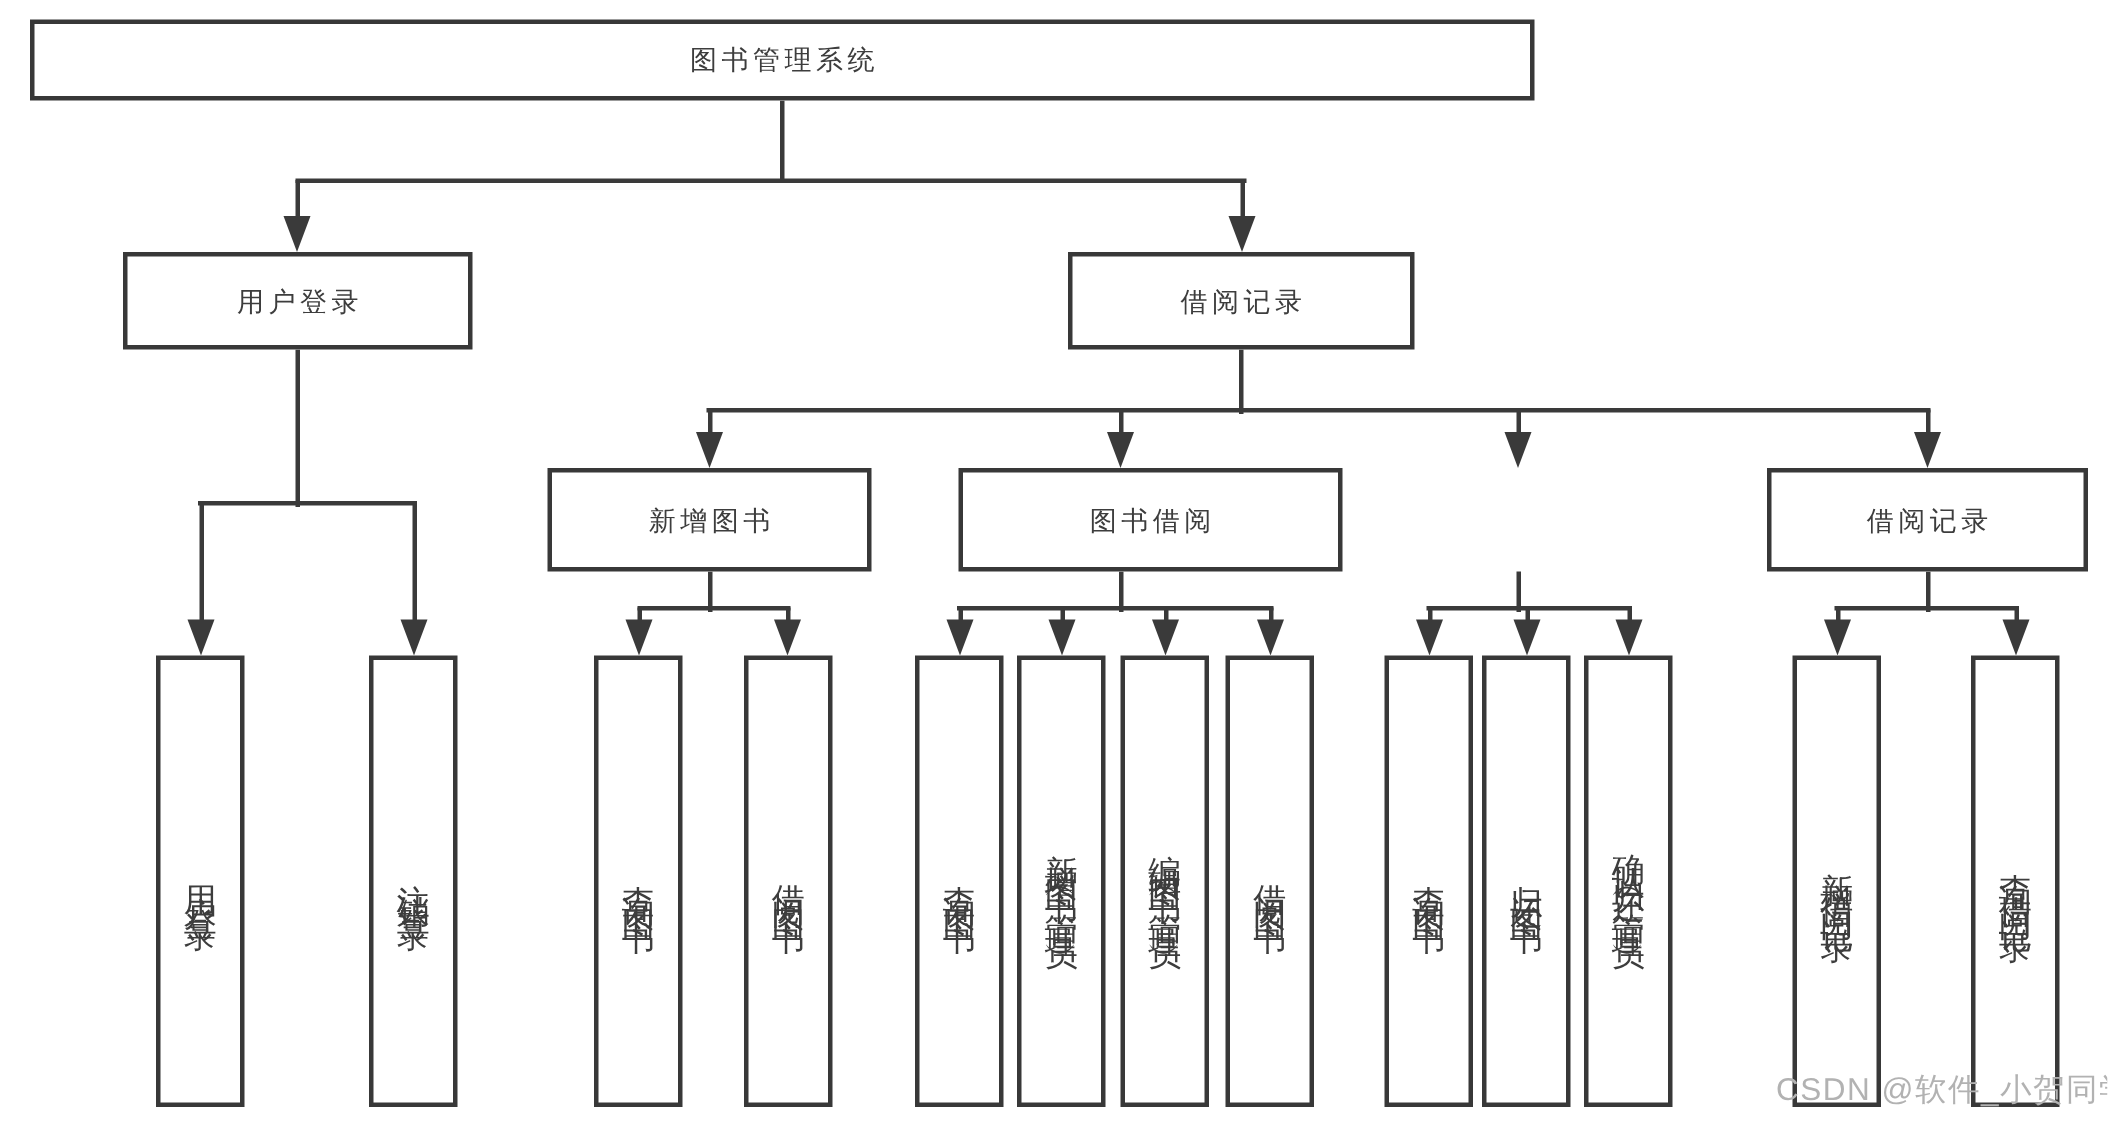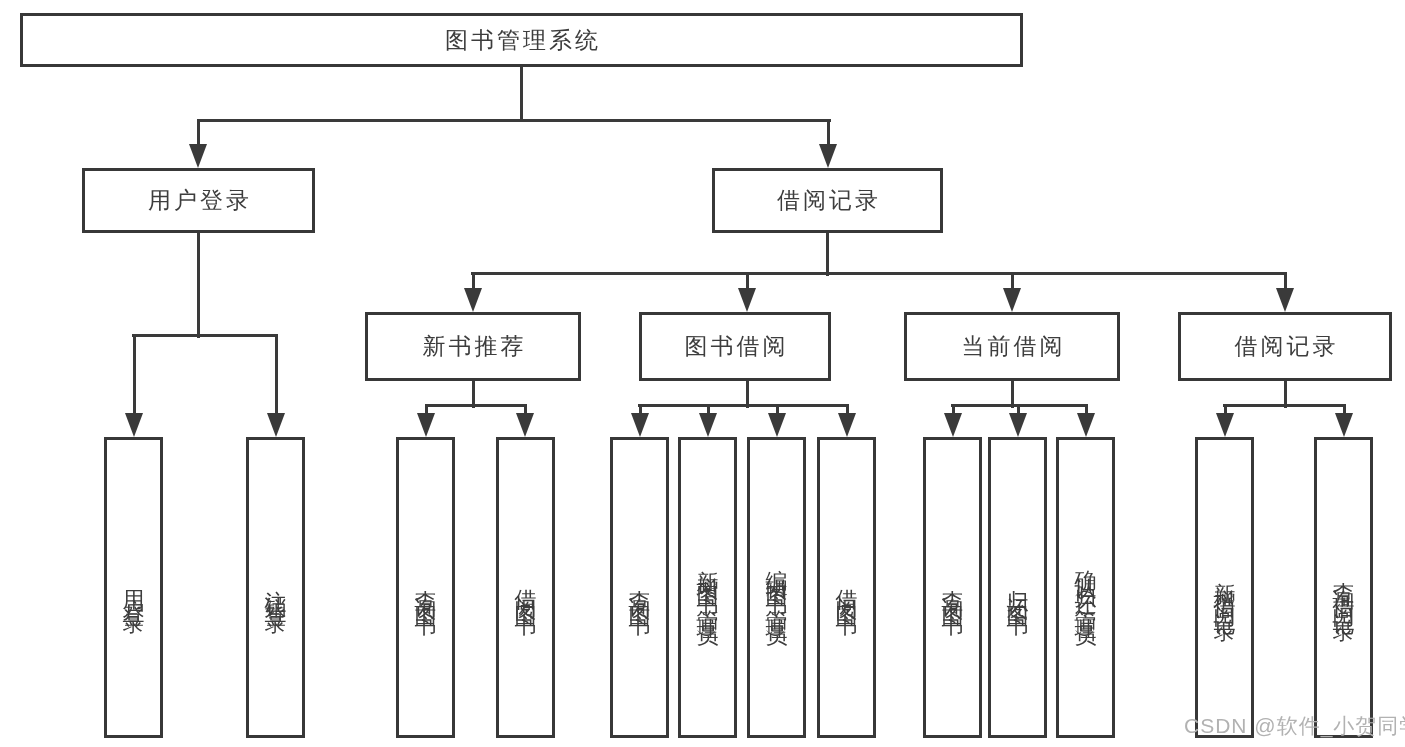--- a/index.html
+++ b/index.html
@@ -21,21 +21,21 @@
     position:absolute;
     box-sizing:border-box;
     border:3px solid var(--border);
     background:#fff;
     display:flex;
     align-items:center;
     justify-content:center;
     color:var(--text);
   }
   .hlabel{
-    font-size:23px;
+    font-size:18px;
     letter-spacing:3px;
     white-space:nowrap;
     text-indent:3px;
   }
   .vlabel{
     writing-mode:vertical-rl;
     text-orientation:mixed;
     font-size:22px;
     letter-spacing:8px;
     line-height:1;
@@ -123,27 +123,24 @@
   </div>
 
   <div class="box" style="left:82px;top:168px;width:233px;height:65px;">
     <span class="hlabel">用户登录</span>
   </div>
   <div class="box" style="left:712px;top:168px;width:231px;height:65px;">
     <span class="hlabel">借阅记录</span>
   </div>
 
   <div class="box" style="left:365px;top:312px;width:216px;height:69px;">
-    <span class="hlabel">新书推荐</span>
+    <span class="hlabel">新增图书</span>
   </div>
-  <div class="box" style="left:639px;top:312px;width:192px;height:69px;">
+  <div class="box" style="left:639px;top:312px;width:256px;height:69px;">
     <span class="hlabel">图书借阅</span>
-  </div>
-  <div class="box" style="left:904px;top:312px;width:216px;height:69px;">
-    <span class="hlabel">当前借阅</span>
   </div>
   <div class="box" style="left:1178px;top:312px;width:214px;height:69px;">
     <span class="hlabel">借阅记录</span>
   </div>
 
   <div class="box" style="left:104px;top:437px;width:59px;height:301px;">
     <span class="vlabel">用户登录</span>
   </div>
   <div class="box" style="left:246px;top:437px;width:59px;height:301px;">
     <span class="vlabel">注销登录</span>

